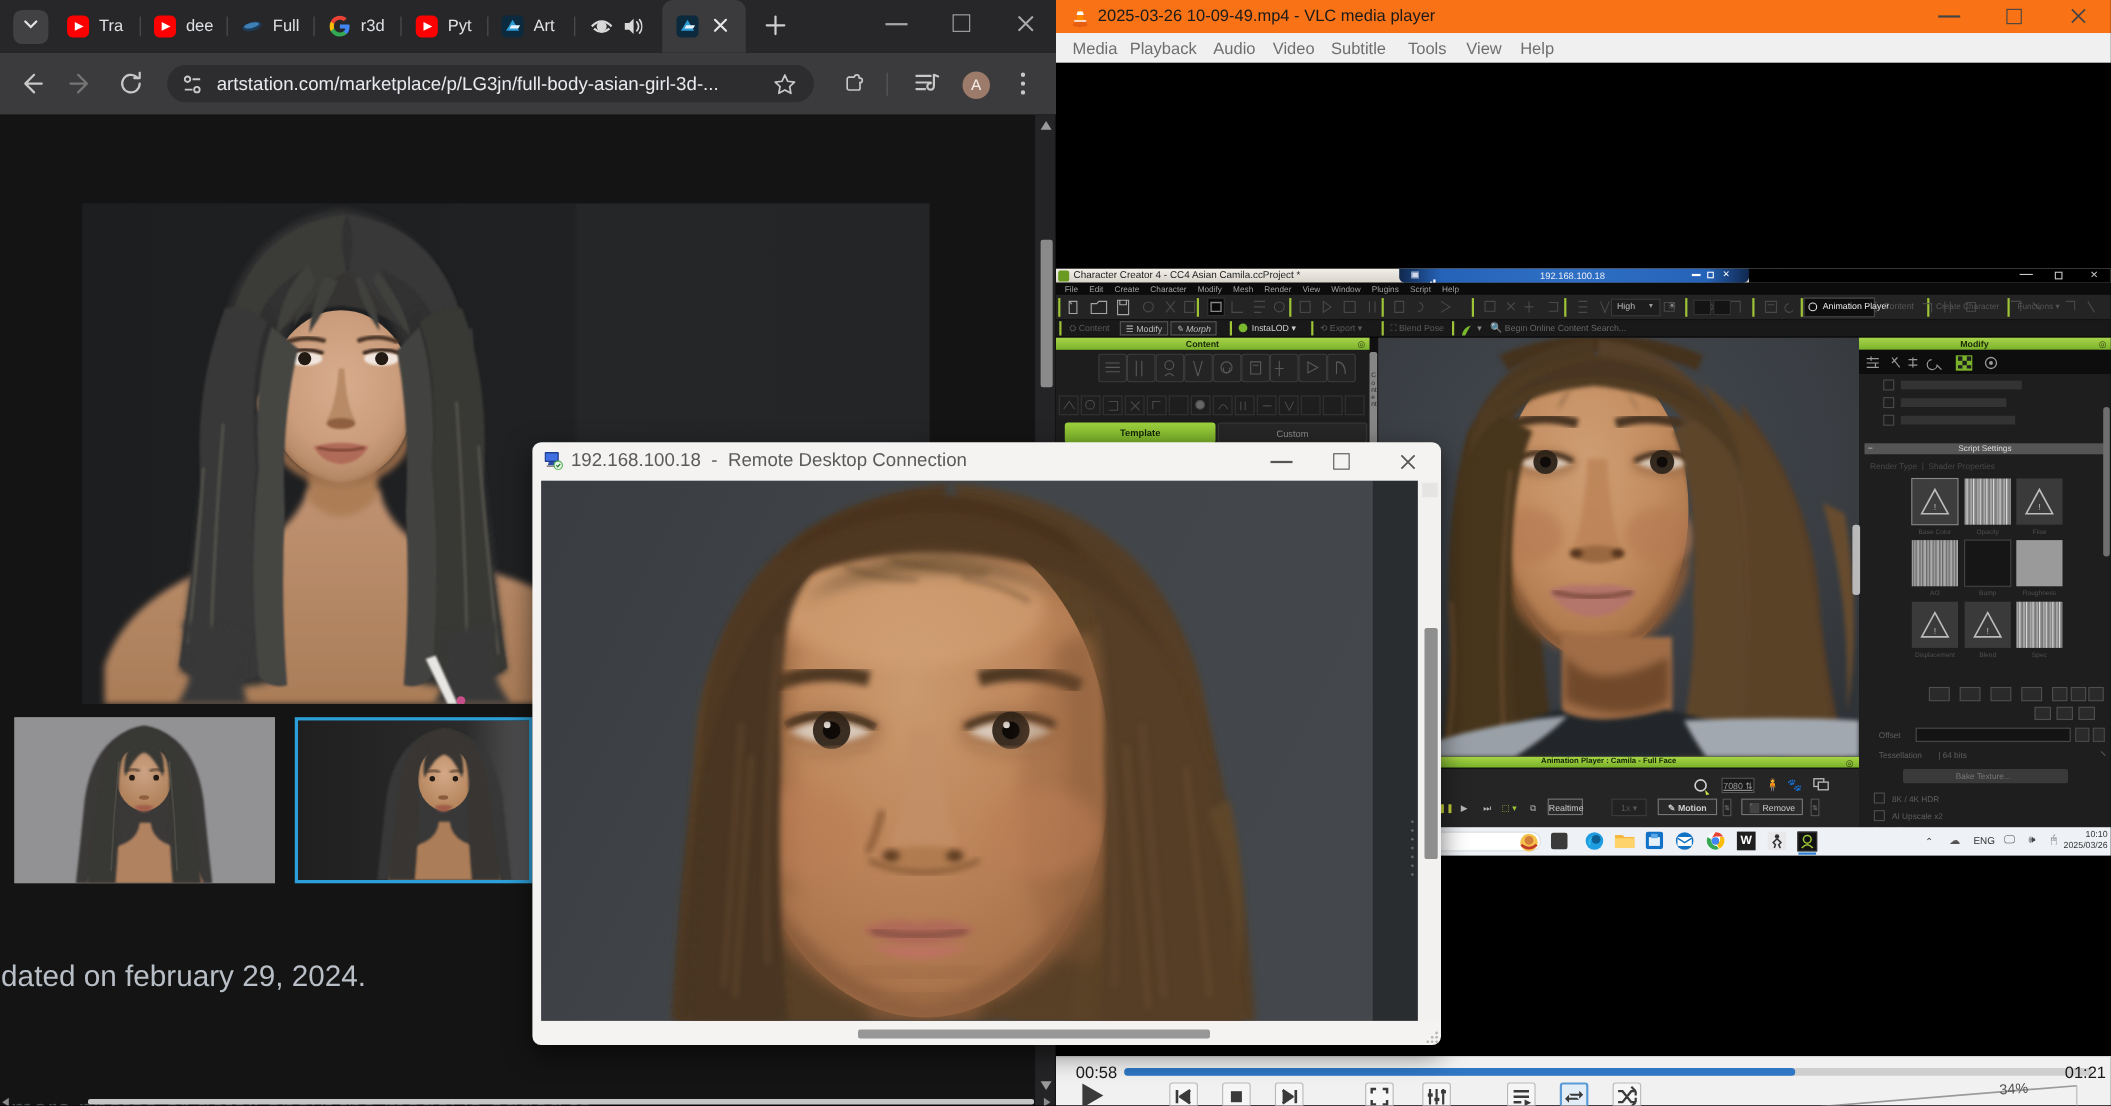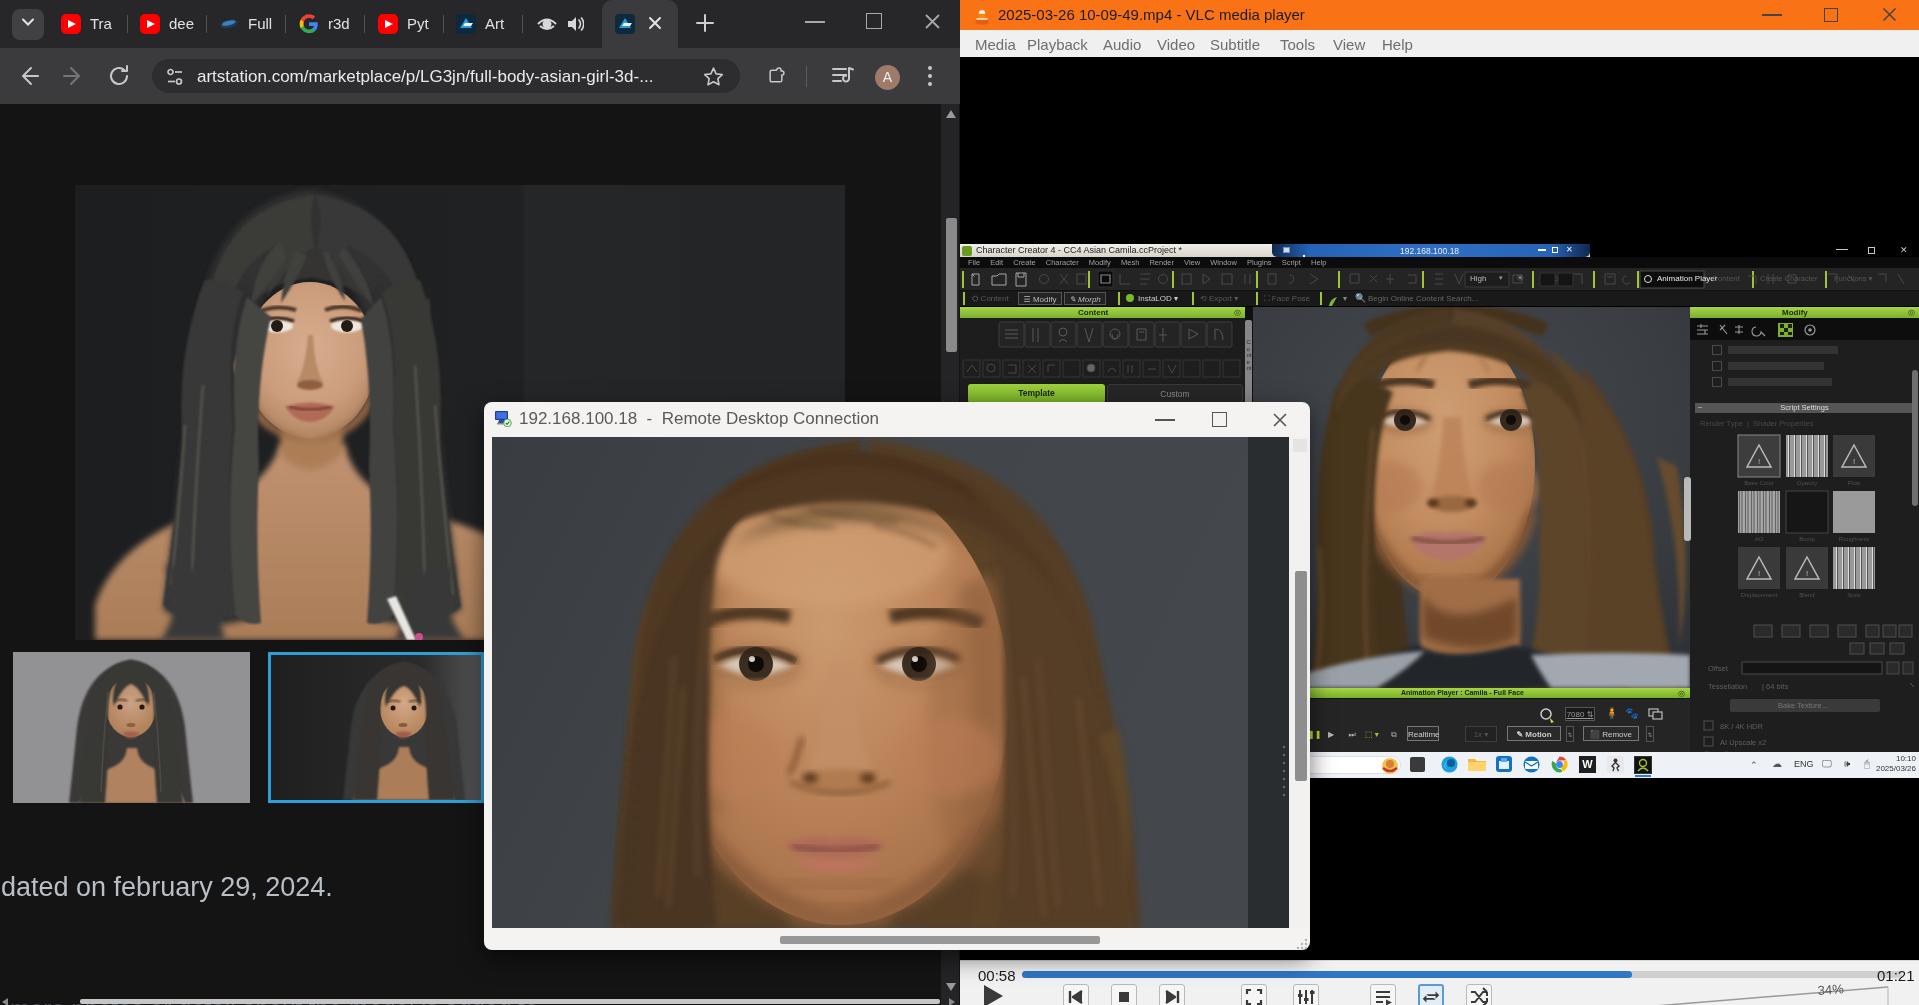--- a/index.html
+++ b/index.html
@@ -420,21 +420,21 @@
         <div class="abs" style="left:3px;top:1px;width:2px;height:13px;background:#9ec437;"></div>
         <div class="abs" style="left:12px;top:3px;font-size:8px;color:#5a5a5a;">⛭ Content</div>
         <div class="abs" style="left:58px;top:1px;width:44px;height:13px;border:1px solid #555;background:#232323;color:#bbb;font-size:8px;text-align:center;line-height:13px;">☰ Modify</div>
         <div class="abs" style="left:104px;top:1px;width:42px;height:13px;border:1px solid #555;background:#232323;color:#bbb;font-size:8px;text-align:center;line-height:13px;font-style:italic;">✎ Morph</div>
         <div class="abs" style="left:158px;top:1px;width:2px;height:13px;background:#9ec437;"></div>
         <div class="abs" style="left:166px;top:2.5px;width:8px;height:8px;background:#7ab82e;border-radius:50%;"></div>
         <div class="abs" style="left:178px;top:3px;font-size:8px;color:#cfcfcf;">InstaLOD ▾</div>
         <div class="abs" style="left:232px;top:1px;width:2px;height:13px;background:#9ec437;"></div>
         <div class="abs" style="left:240px;top:3px;font-size:8px;color:#5a5a5a;">⟲ Export ▾</div>
         <div class="abs" style="left:296px;top:1px;width:2px;height:13px;background:#9ec437;"></div>
-        <div class="abs" style="left:304px;top:3px;font-size:8px;color:#5a5a5a;">⛶ Face Pose</div>
+        <div class="abs" style="left:304px;top:3px;font-size:8px;color:#5a5a5a;">⛶ Blend Pose</div>
         <div class="abs" style="left:360px;top:1px;width:2px;height:13px;background:#9ec437;"></div>
         <div class="abs" style="left:368px;top:2px;width:10px;height:11px;"><svg width="10" height="11">
               <path d="M1 10 Q2 3 9 1 Q6 6 4 10 Z" fill="#7ab82e"></path>
             </svg></div>
         <div class="abs" style="left:383px;top:3px;font-size:8px;color:#888;">▾</div>
         <div class="abs" style="left:395px;top:2px;font-size:9px;color:#777;">🔍</div>
         <div class="abs" style="left:408px;top:3px;font-size:8px;color:#666;">Begin Online Content Search...</div>
       </div>
 
       <div class="abs" style="left:0;top:63px;width:285px;height:471px;background:#1d1d1d;">

